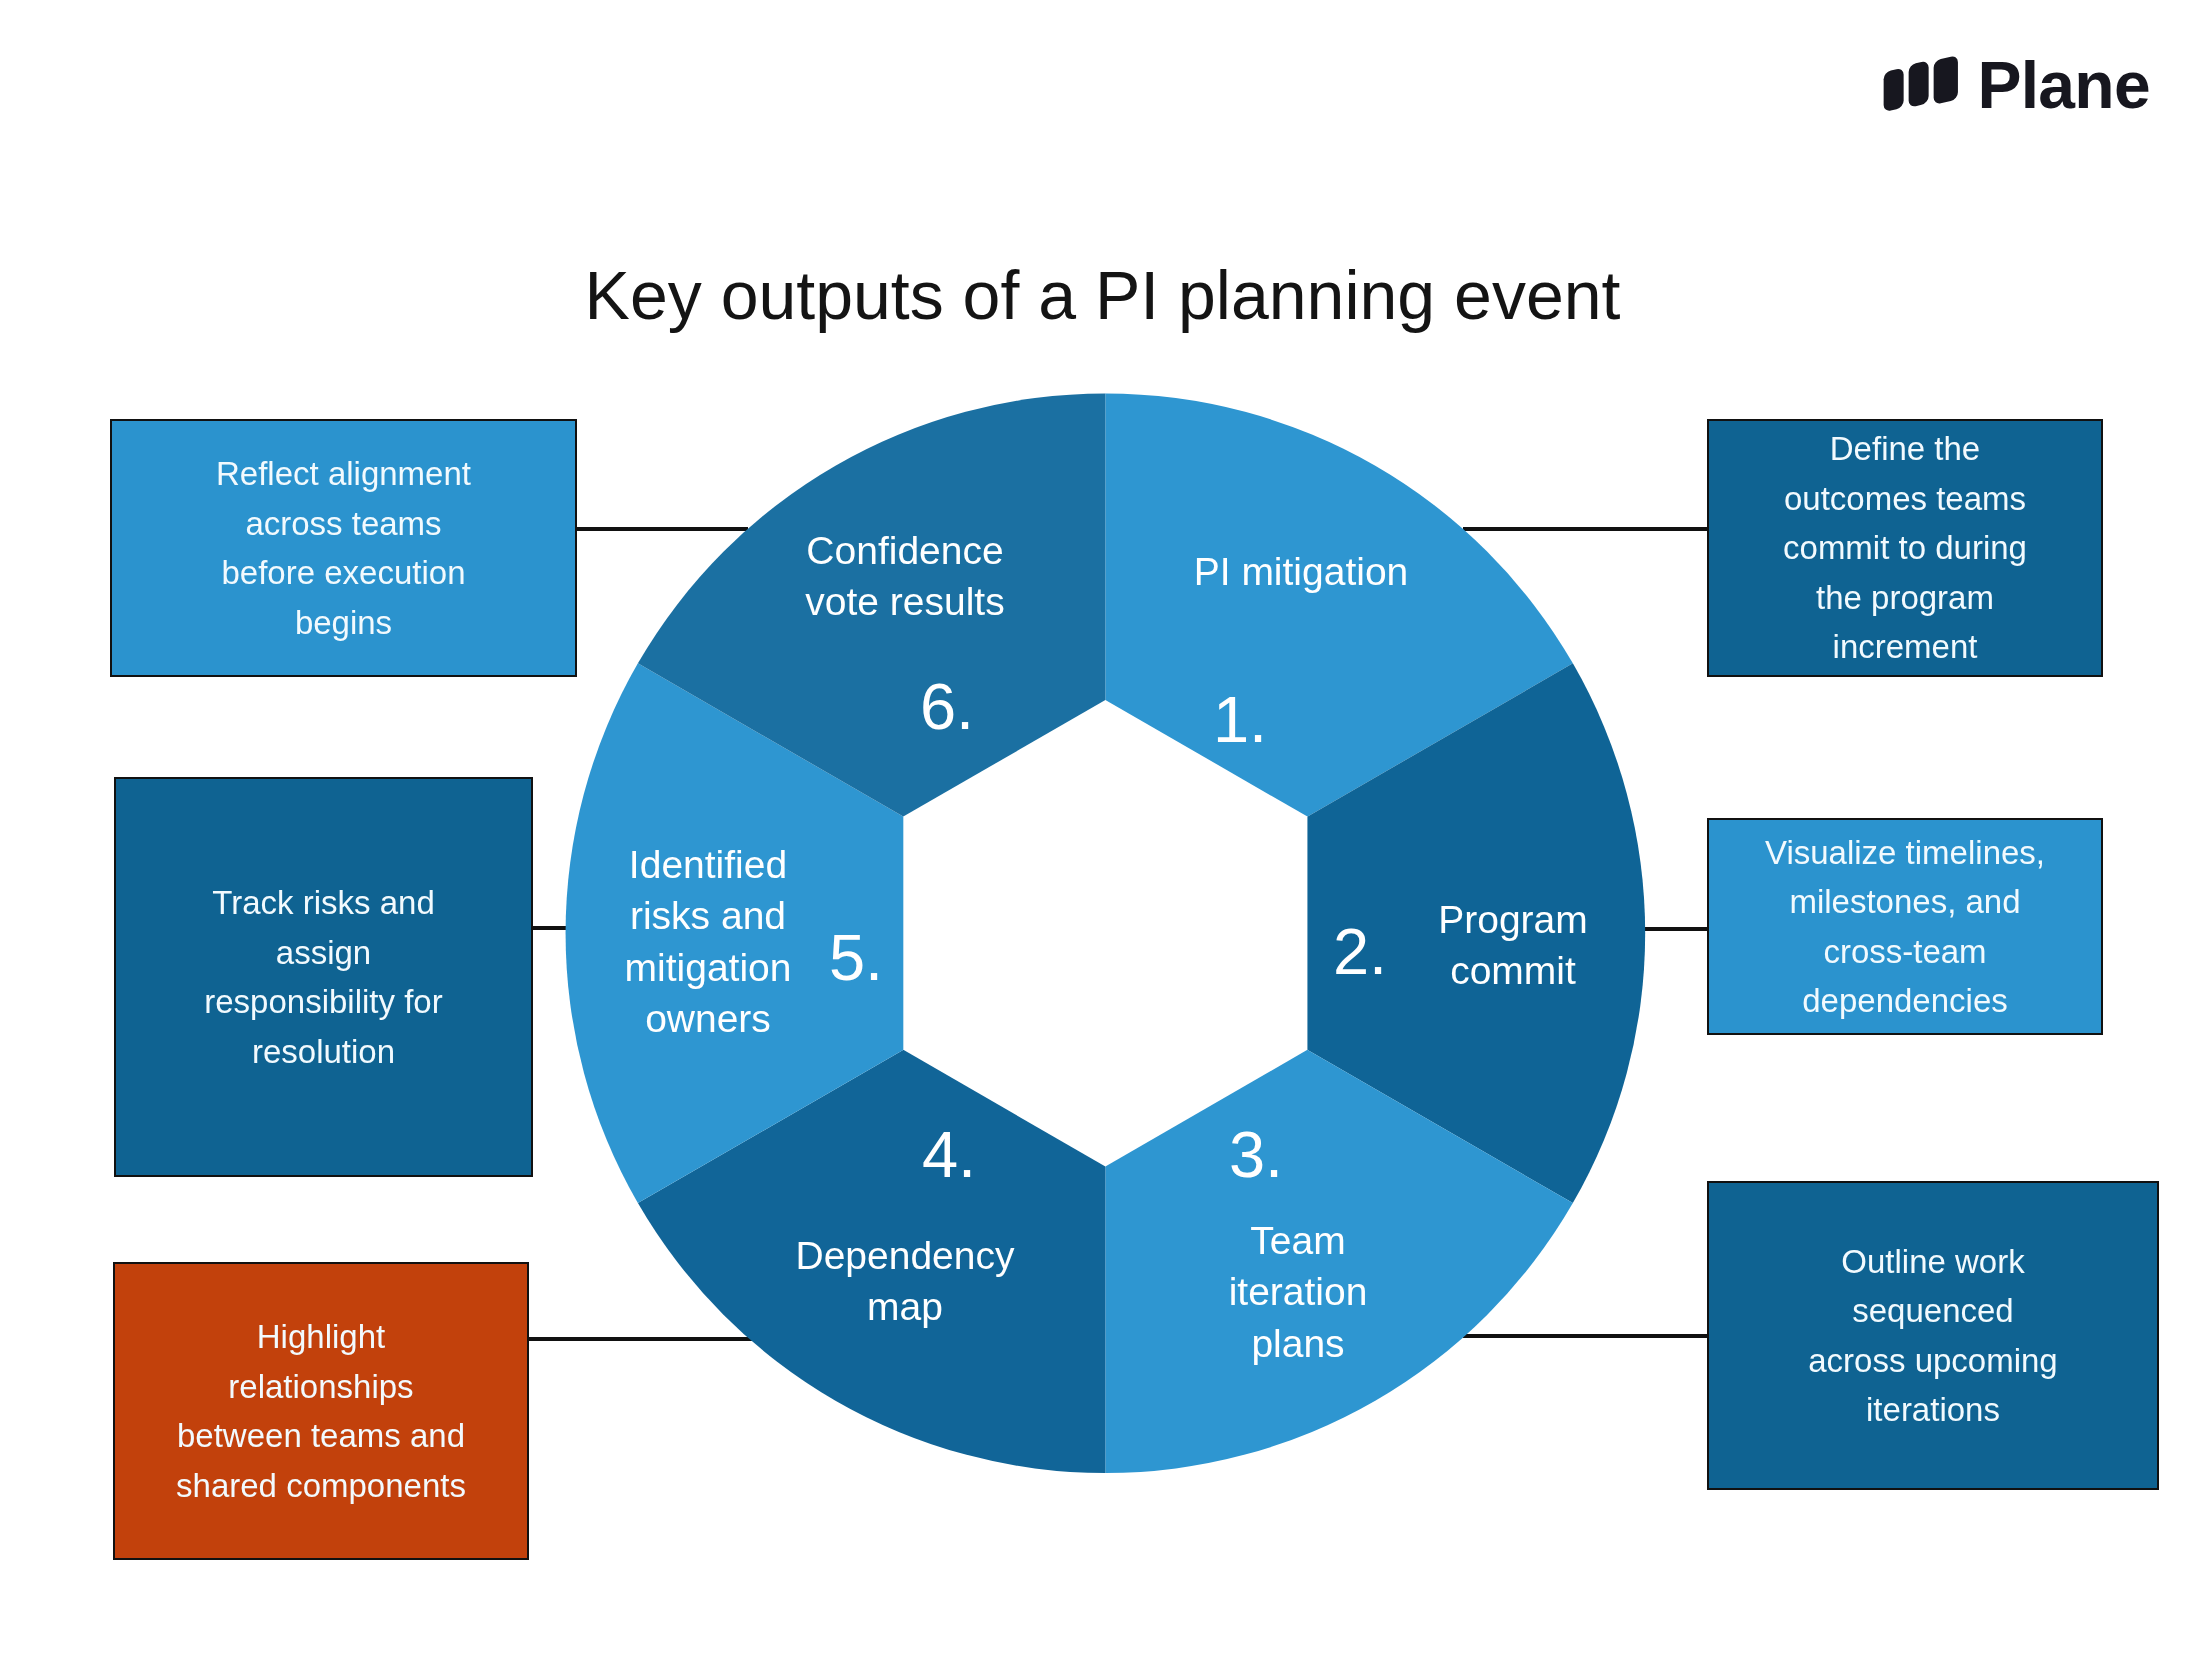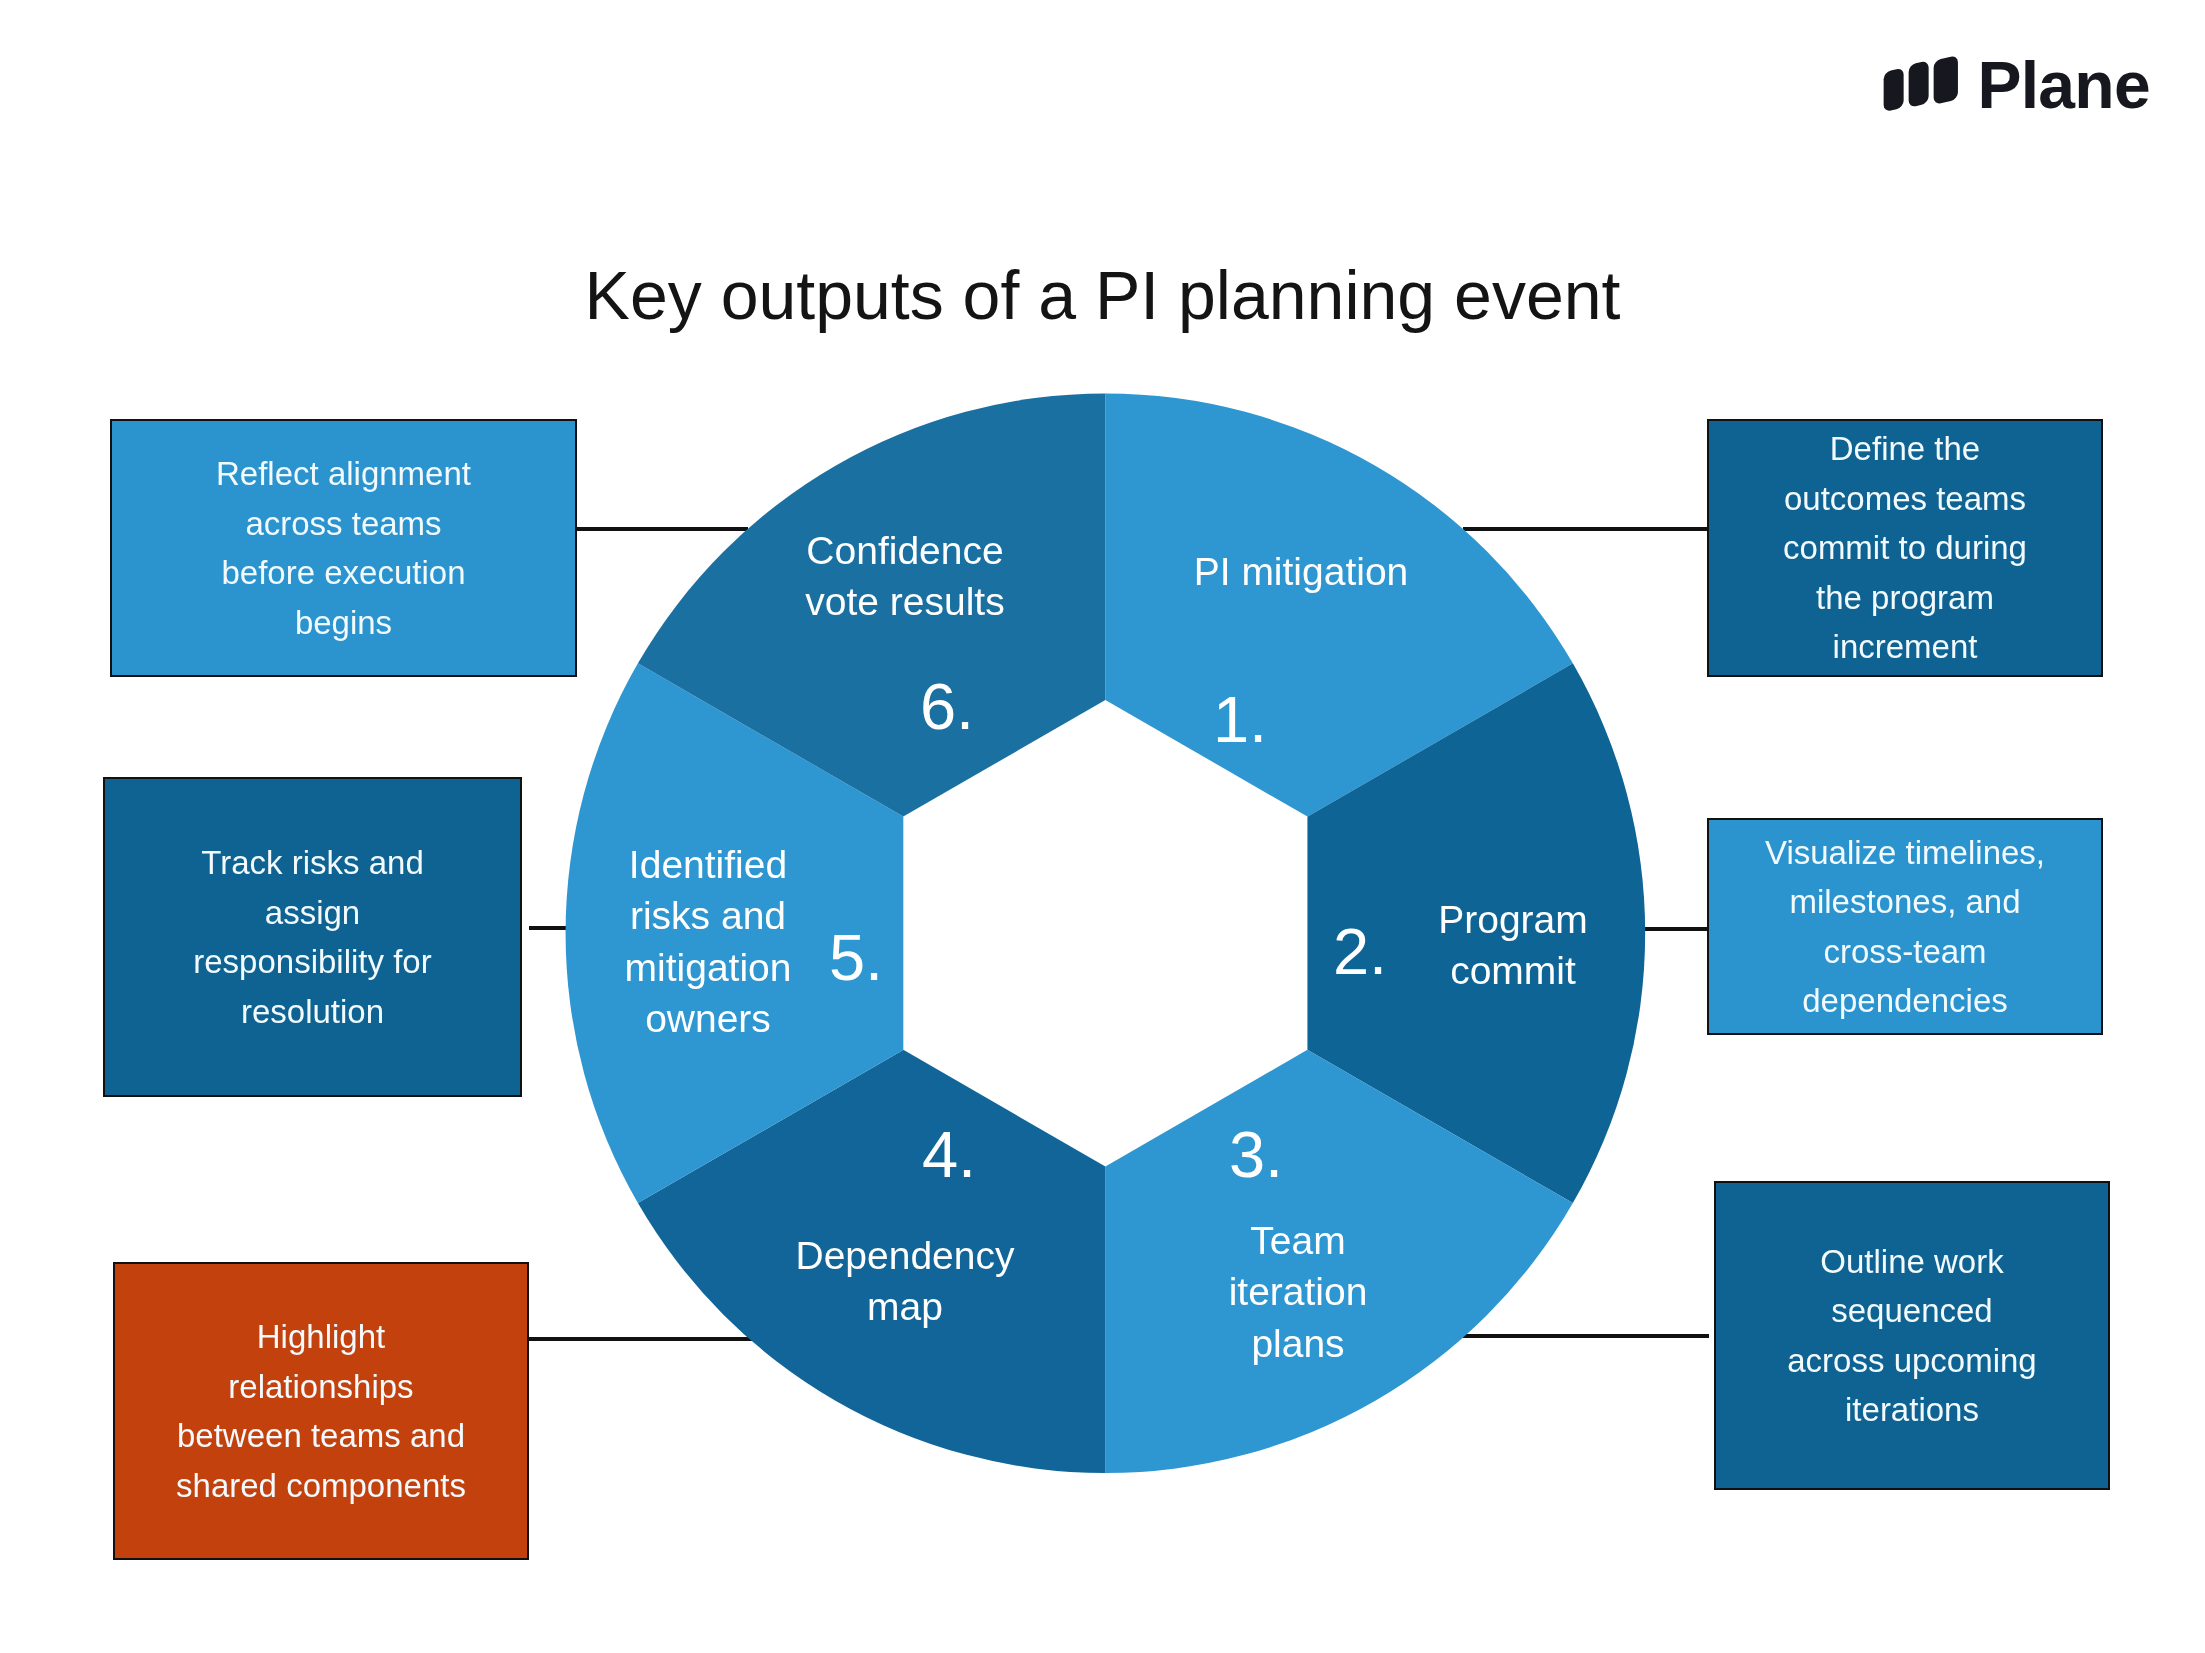--- a/index.html
+++ b/index.html
@@ -76,21 +76,21 @@
 owners</div>
   <div class="wlabel" style="left:905px;top:576px;">Confidence
 vote results</div>
 
   <div class="box" style="left: 110px; top: 419px; width: 467px; height: 258px; background-color: rgb(43, 147, 206);">
     <div class="box-text">Reflect alignment
 across teams
 before execution
 begins</div>
   </div>
-  <div class="box" style="left: 103px; top: 777px; width: 419px; height: 320px; background-color: rgb(15, 99, 146);">
+  <div class="box" style="left: 114px; top: 777px; width: 419px; height: 400px; background-color: rgb(15, 99, 146);">
     <div class="box-text">Track risks and
 assign
 responsibility for
 resolution</div>
   </div>
   <div class="box" style="left: 113px; top: 1262px; width: 416px; height: 298px; background-color: #c2410c;">
     <div class="box-text">Highlight
 relationships
 between teams and
 shared components</div>
@@ -102,21 +102,21 @@
 commit to during
 the program
 increment</div>
   </div>
   <div class="box" style="left: 1707px; top: 818px; width: 396px; height: 217px; background-color: rgb(43, 147, 206);">
     <div class="box-text">Visualize timelines,
 milestones, and
 cross-team
 dependencies</div>
   </div>
-  <div class="box" style="left: 1707px; top: 1181px; width: 396px; height: 309px; background-color: rgb(15, 99, 146); margin-left: 7px;">
+  <div class="box" style="left: 1707px; top: 1181px; width: 452px; height: 309px; background-color: rgb(15, 99, 146);">
     <div class="box-text">Outline work
 sequenced
 across upcoming
 iterations</div>
   </div>
 
   <h1 class="title">Key outputs of a PI planning event</h1>
 
   <div class="brand">
     <svg width="79" height="60" viewBox="0 0 110 84">

